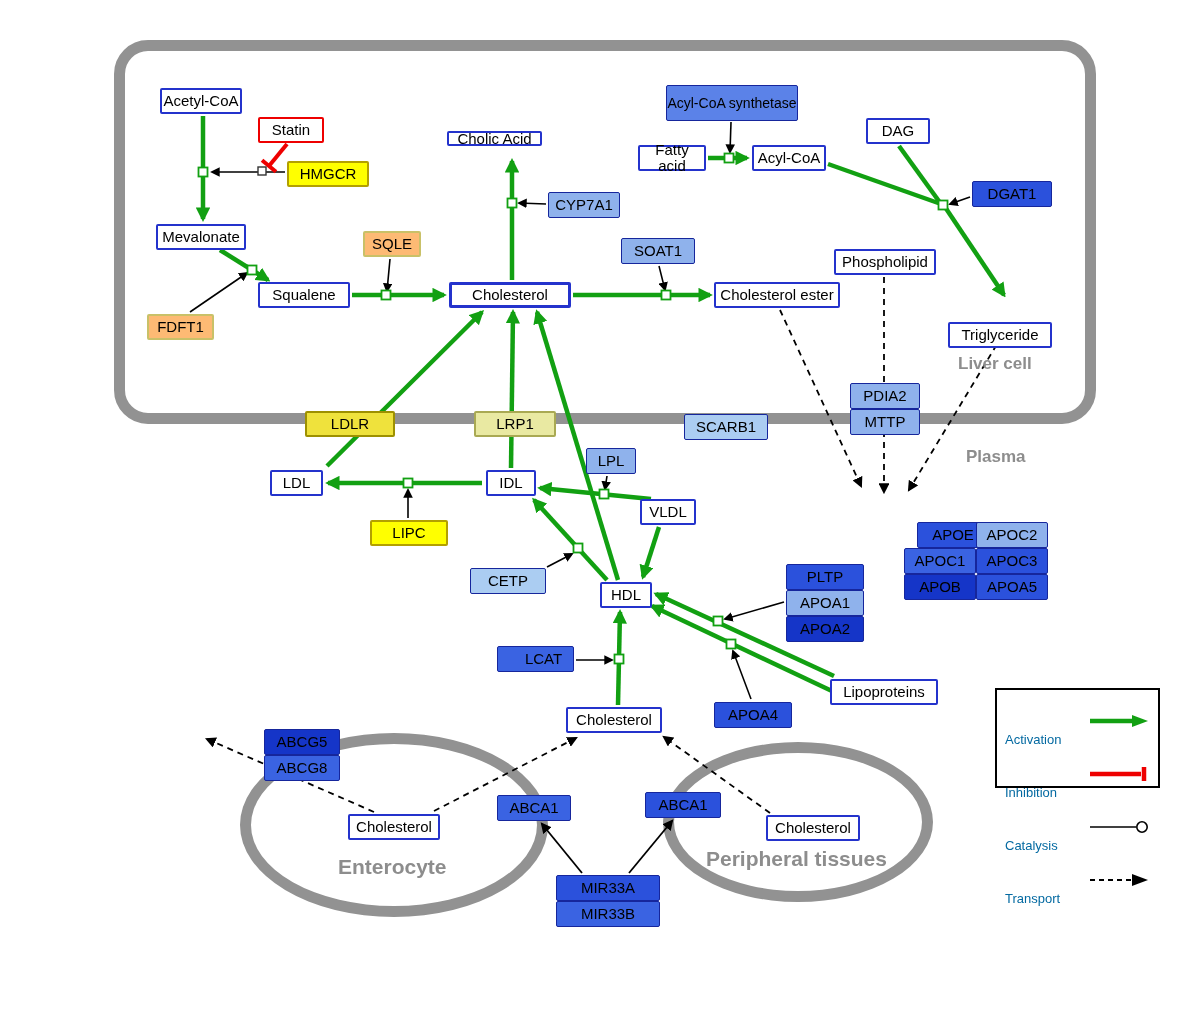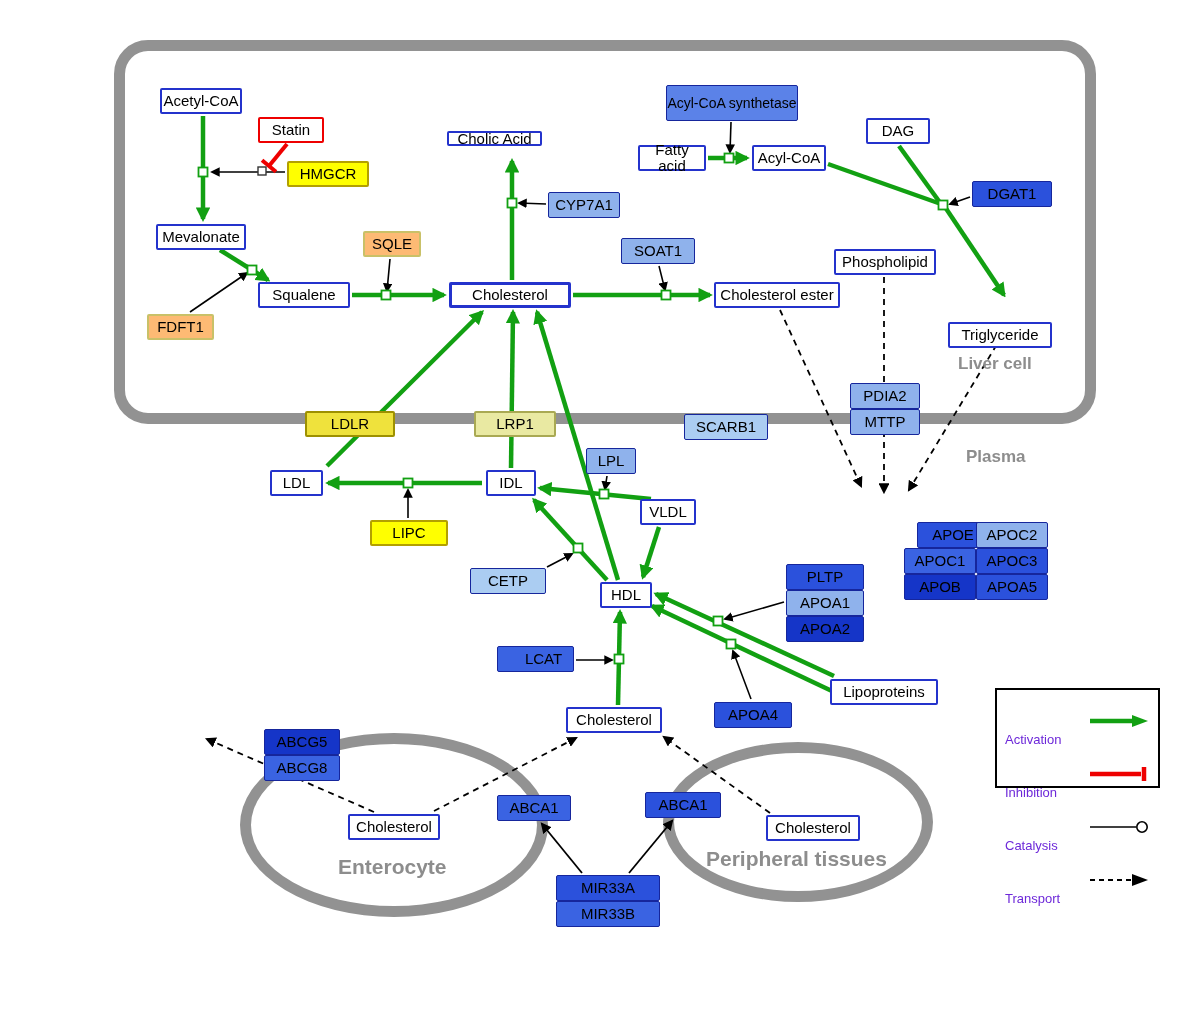--- a/index.html
+++ b/index.html
@@ -36,21 +36,21 @@
   .comp-label{position:absolute;font-weight:bold;color:#8d8d8d;font-size:17px;}
   .comp-label.small{font-size:21px;}
   #liver-label{left:958px;top:354px;}
   #plasma-label{left:966px;top:447px;}
   #enterocyte-label{left:338px;top:855px;}
   #peripheral-label{left:706px;top:847px;}
   #legend{position:absolute;left:995px;top:688px;width:165px;height:100px;
           border:2px solid #000;background:#fff;box-sizing:border-box;
           display:flex;flex-direction:column;justify-content:space-around;padding:4px 8px;}
   .lrow{display:flex;align-items:center;justify-content:space-between;}
-  .llabel{font-size:13px;color:#6d28d9;margin-top:38px;}
+  .llabel{font-size:13px;color:#0369a1;margin-top:38px;}
 </style>
 </head>
 <body>
 
 <div id="canvas">
 
   <div id="liver" class="compartment"></div>
   <div id="enterocyte" class="compartment"></div>
   <div id="peripheral" class="compartment"></div>
 

